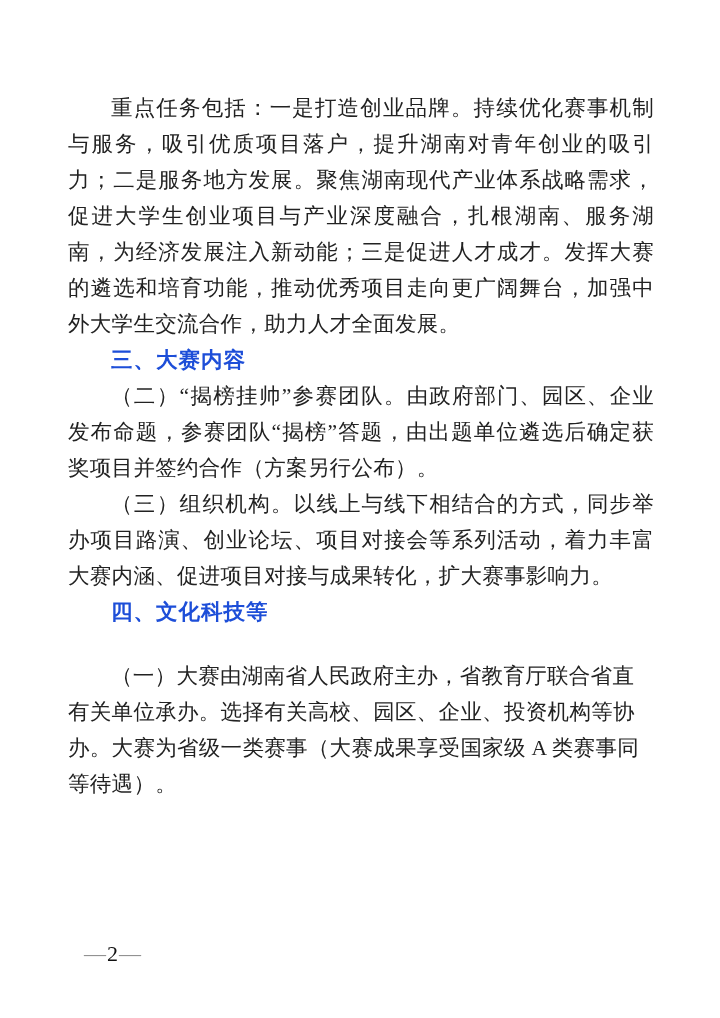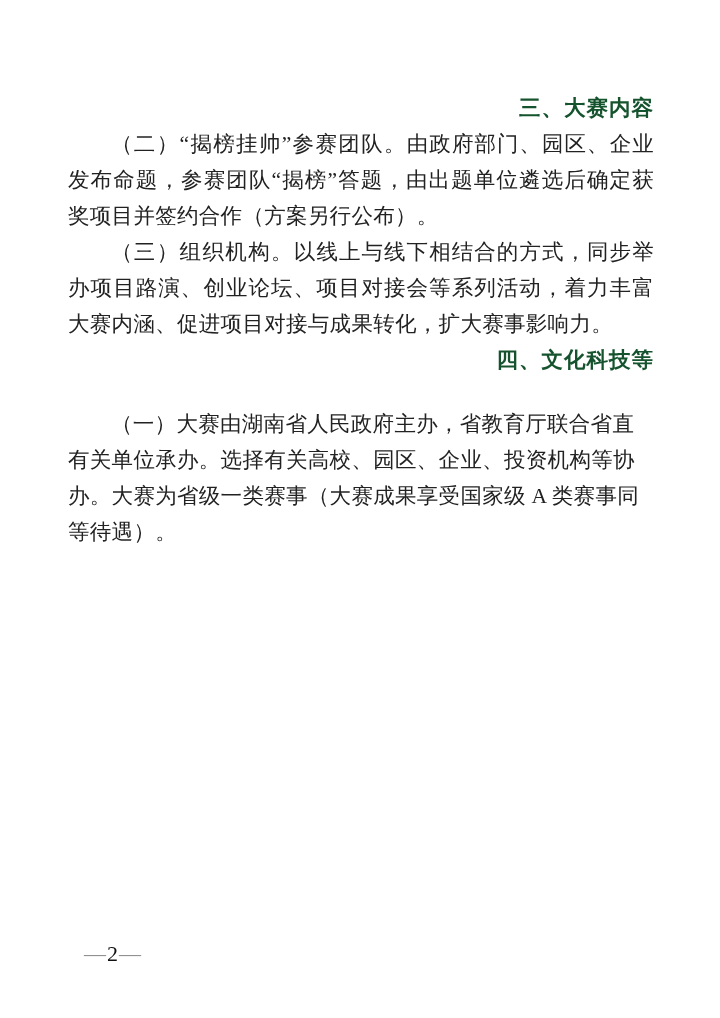--- a/index.html
+++ b/index.html
@@ -32,22 +32,22 @@
     line-height: 36px;
     text-align: justify;
     text-justify: inter-ideograph;
     text-indent: 2em;
     letter-spacing: 0.3px;
     word-break: break-all;
   }
   .doc-body p.heading {
     font-family: "Liberation Sans", "DejaVu Sans", sans-serif;
     font-weight: 700;
-    color: #14532d;
-    text-align: right;
+    color: #1d4ed8;
+    text-align: left;
     letter-spacing: 1px;
   }
   .doc-body p.para:last-child {
     text-align: left;
     margin-top: 28px;
   }
   .lead {
     letter-spacing: 0.6px;
   }
   .footer {
@@ -65,20 +65,21 @@
     color: #111111;
     padding: 0 1px;
   }
 </style>
 </head>
 <body>
 
 <div class="page">
 
   <div class="doc-body">
+      <p class="para">重点任务包括：一是打造创业品牌。持续优化赛事机制与服务，吸引优质项目落户，提升湖南对青年创业的吸引力；二是服务地方发展。聚焦湖南现代产业体系战略需求，促进大学生创业项目与产业深度融合，扎根湖南、服务湖南，为经济发展注入新动能；三是促进人才成才。发挥大赛的遴选和培育功能，推动优秀项目走向更广阔舞台，加强中外大学生交流合作，助力人才全面发展。</p>
       <p class="heading">三、大赛内容</p>
       <p class="para"><span class="lead">（二）“揭榜挂帅”参赛团队。</span>由政府部门、园区、企业发布命题，参赛团队“揭榜”答题，由出题单位遴选后确定获奖项目并签约合作（方案另行公布）。</p>
       <p class="para"><span class="lead">（三）组织机构。</span>以线上与线下相结合的方式，同步举办项目路演、创业论坛、项目对接会等系列活动，着力丰富大赛内涵、促进项目对接与成果转化，扩大赛事影响力。</p>
       <p class="heading">四、文化科技等</p>
       <p class="para">（一）大赛由湖南省人民政府主办，省教育厅联合省直有关单位承办。选择有关高校、园区、企业、投资机构等协办。大赛为省级一类赛事（大赛成果享受国家级 A 类赛事同等待遇）。</p>
     </div>
 
   <div class="footer">
     <span class="dash">—</span><span class="num">2</span><span class="dash">—</span>
   </div>

